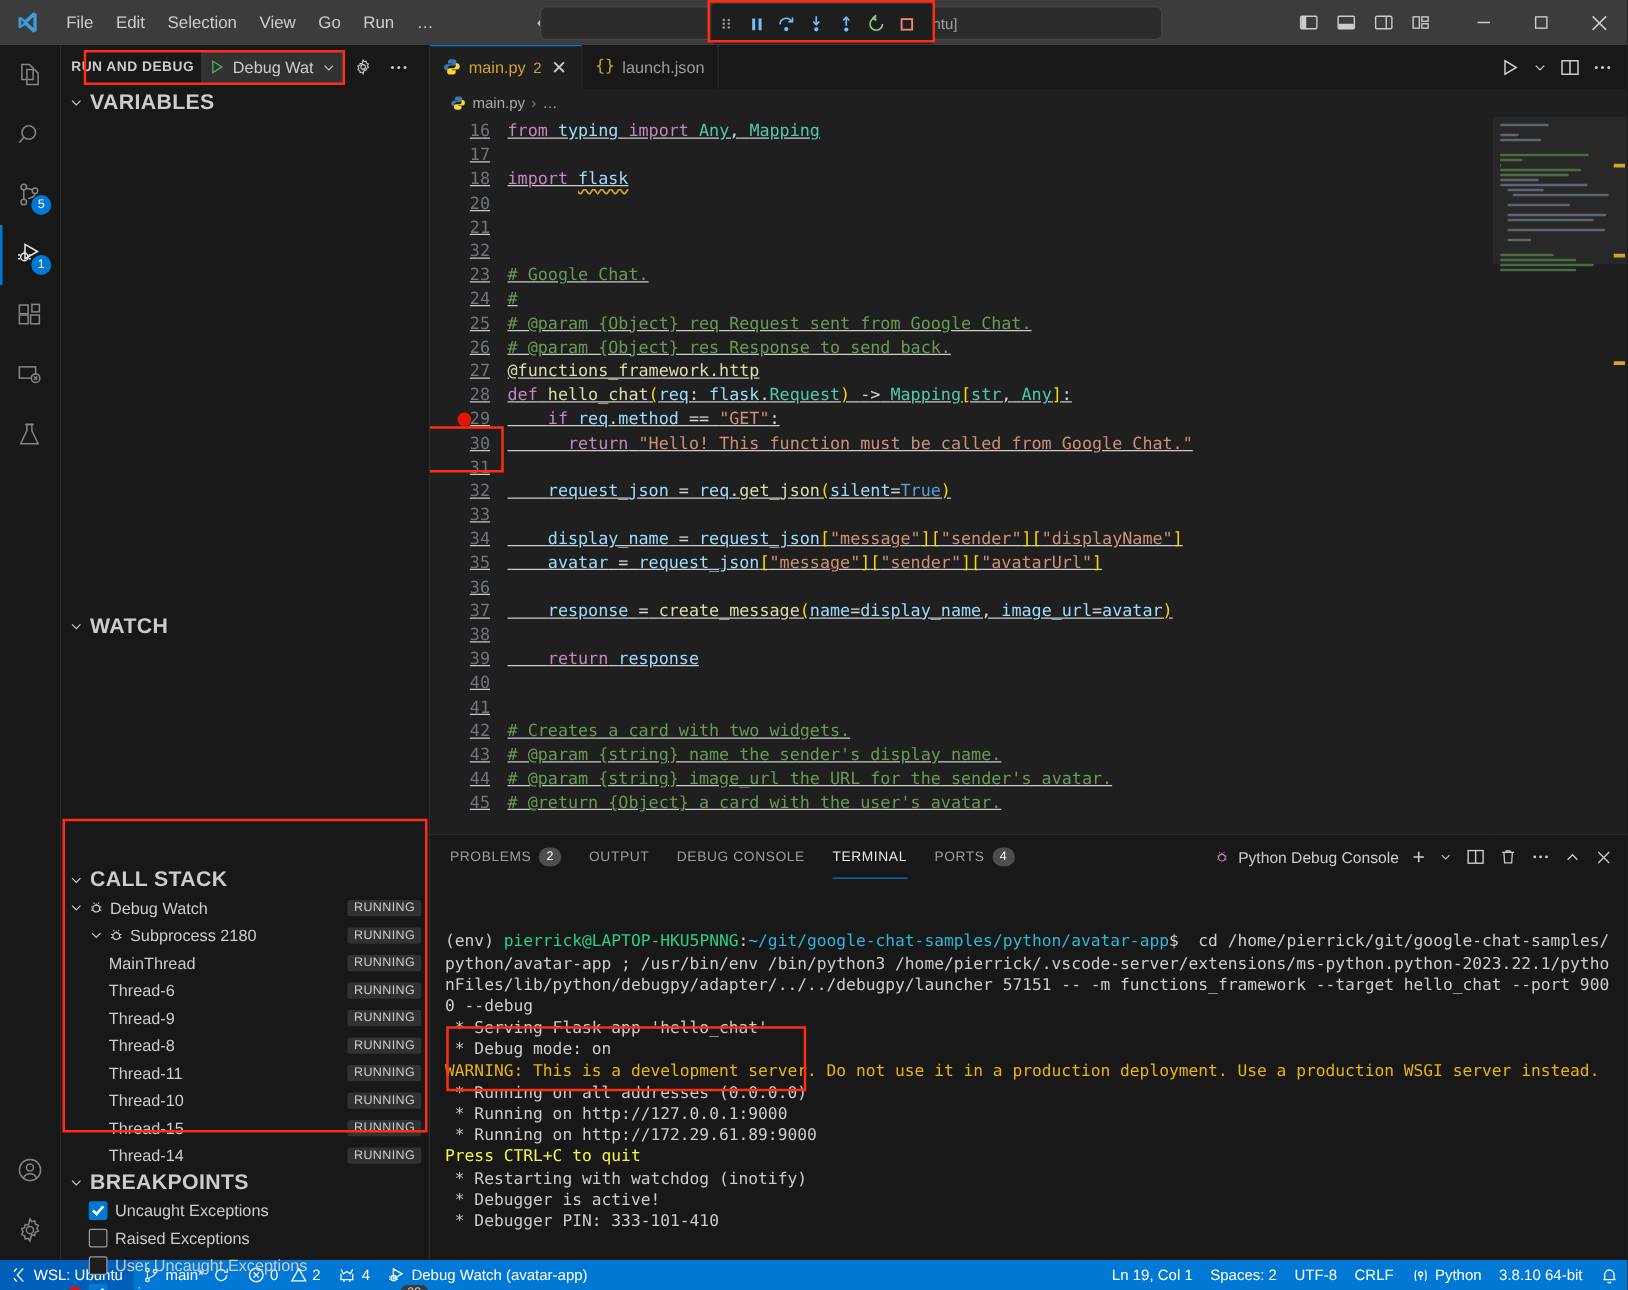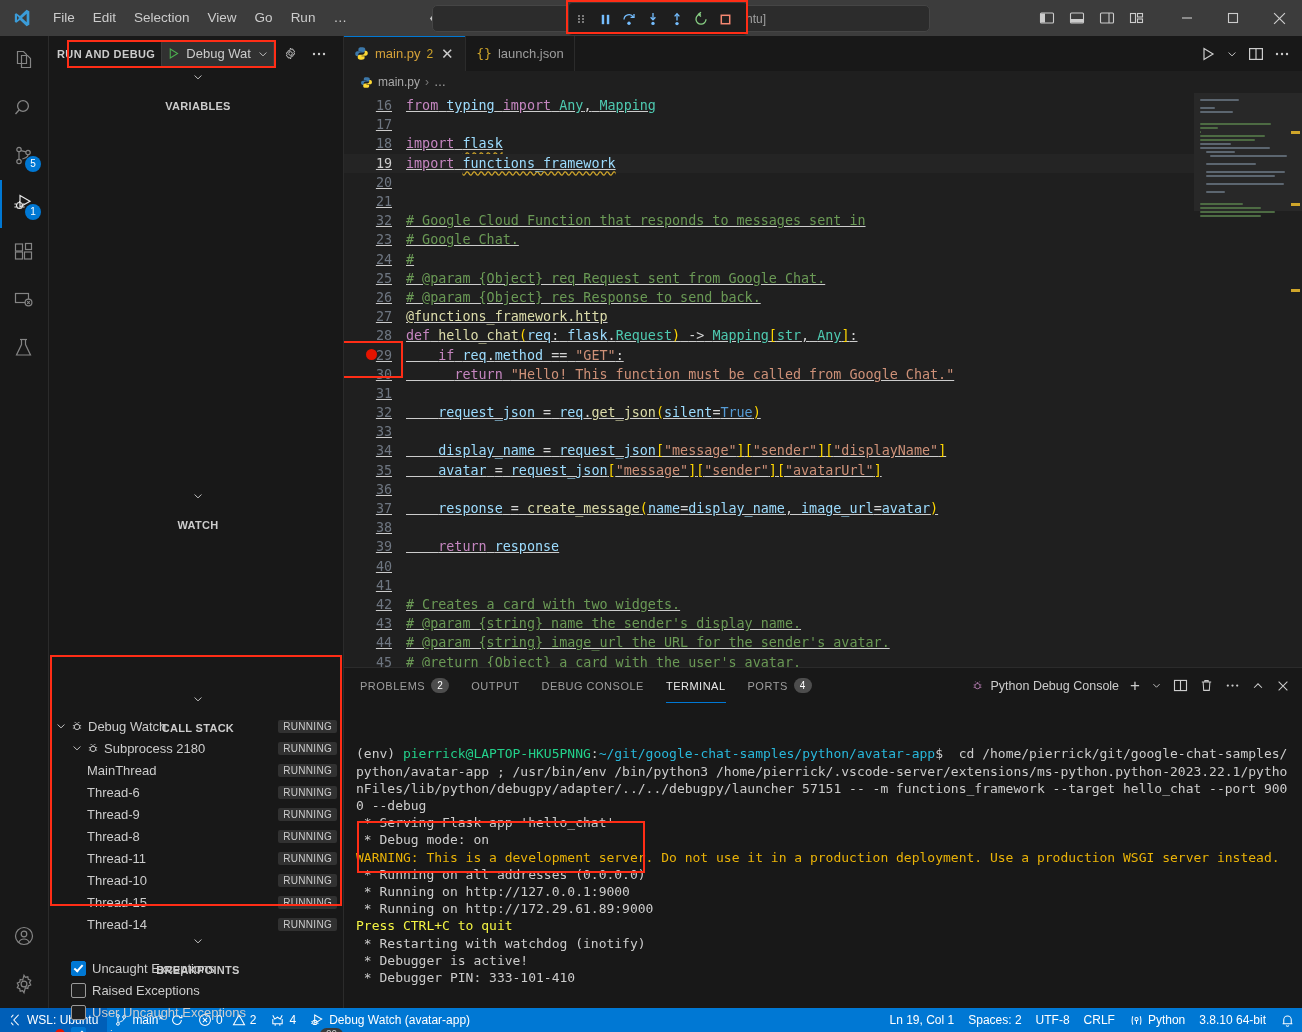--- a/index.html
+++ b/index.html
@@ -59,21 +59,21 @@
   .sb-header{height:35px;display:flex;align-items:center;padding-left:8px;gap:6px;flex:none;}
   .sb-title{font-size:11px;letter-spacing:.4px;color:#cccccc;text-transform:uppercase;font-weight:600;white-space:nowrap;}
   .launch-select{
     display:flex;align-items:center;gap:6px;height:24px;background:#313131;border:1px solid #3c3c3c;border-radius:2px;
     padding:0 4px 0 5px;max-width:110px;
   }
   .launch-name{font-size:13px;color:#cccccc;white-space:nowrap;overflow:hidden;text-overflow:clip;max-width:70px;}
   .sb-act{width:22px;height:22px;display:flex;align-items:center;justify-content:center;color:#cccccc;}
 
   .section{flex:none;}
-  .sec-head{height:22px;display:flex;align-items:center;gap:17px;padding-left:4px;font-size:11px;font-weight:700;letter-spacing:.3px;color:#cccccc;flex-direction:column;}
+  .sec-head{height:22px;display:flex;align-items:center;gap:3px;padding-left:4px;font-size:17px;font-weight:700;letter-spacing:.3px;color:#cccccc;}
   .sec-head .chev{width:16px;display:flex;align-items:center;justify-content:center;color:#cccccc;}
 
   .tree-row{height:22px;display:flex;align-items:center;font-size:13px;color:#cccccc;padding-right:6px;position:relative;}
   .tree-row .lbl{white-space:nowrap;overflow:hidden;text-overflow:ellipsis;}
   .state-badge{
     margin-left:auto;background:#313131;color:#cccccc;border-radius:2px;font-size:10px;
     padding:1px 5px;letter-spacing:.3px;
   }
   .bp-row{height:22px;display:flex;align-items:center;gap:6px;font-size:13px;color:#cccccc;padding-left:22px;}
   .cb{width:13px;height:13px;border:1px solid #9a9a9a;background:#1e1e1e;border-radius:2px;display:inline-block;flex:none;position:relative;}
@@ -575,35 +575,30 @@
                 <span class="codetext"><span class="kw">from</span> <span class="var">typing</span> <span class="kw">import</span> <span class="cls">Any</span><span class="op">,</span> <span class="cls">Mapping</span></span>
               </div>
               <div class="ln-row" style="position: relative;">
                 <span class="gutter">17</span>
                 <span class="codetext"></span>
               </div>
               <div class="ln-row" style="position: relative;">
                 <span class="gutter">18</span>
                 <span class="codetext"><span class="kw">import</span> <span class="var squig">flask</span></span>
               </div>
-              <div class="ln-row" style="position: relative; background: rgb(36, 36, 36);">
-                <span class="gutter cur">19</span>
-                <span class="codetext"><span class="kw">import</span> <span class="var squig">functions_framework</span></span>
-              </div>
               <div class="ln-row" style="position: relative;">
                 <span class="gutter">20</span>
                 <span class="codetext"></span>
               </div>
               <div class="ln-row" style="position: relative;">
                 <span class="gutter">21</span>
                 <span class="codetext"></span>
               </div>
               <div class="ln-row" style="position: relative;">
                 <span class="gutter">32</span>
-                <span class="codetext"><span class="cmt"># Google Cloud Function that responds to messages sent in</span></span>
               </div>
               <div class="ln-row" style="position: relative;">
                 <span class="gutter">23</span>
                 <span class="codetext"><span class="cmt"># Google Chat.</span></span>
               </div>
               <div class="ln-row" style="position: relative;">
                 <span class="gutter">24</span>
                 <span class="codetext"><span class="cmt">#</span></span>
               </div>
               <div class="ln-row" style="position: relative;">

